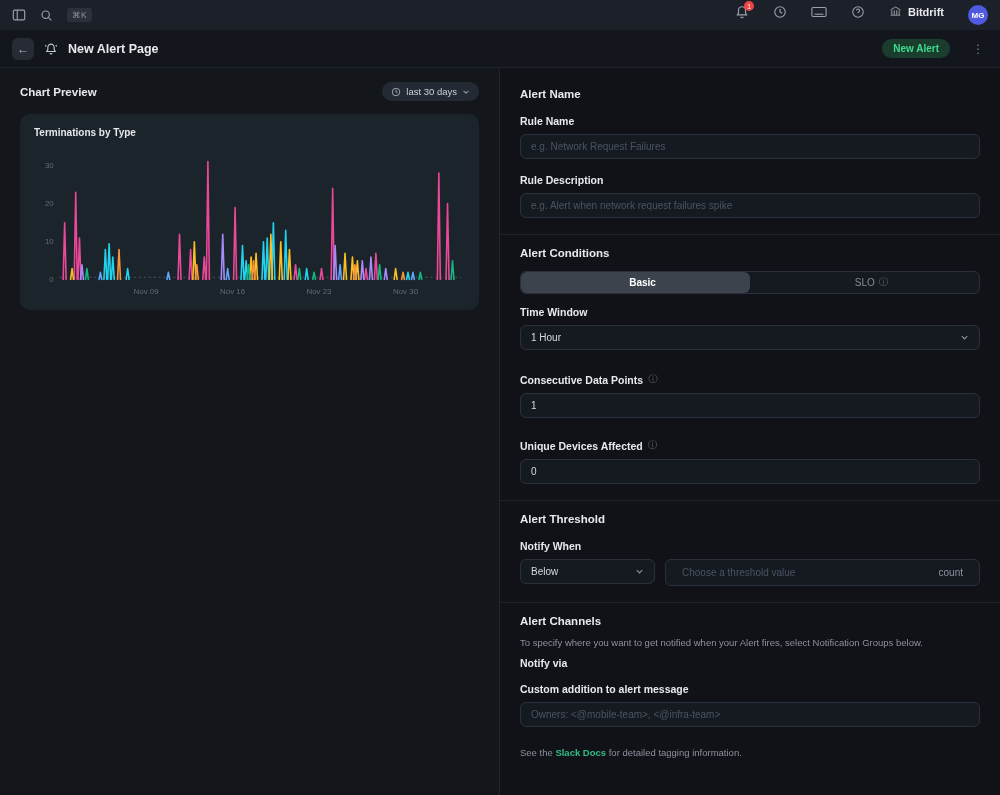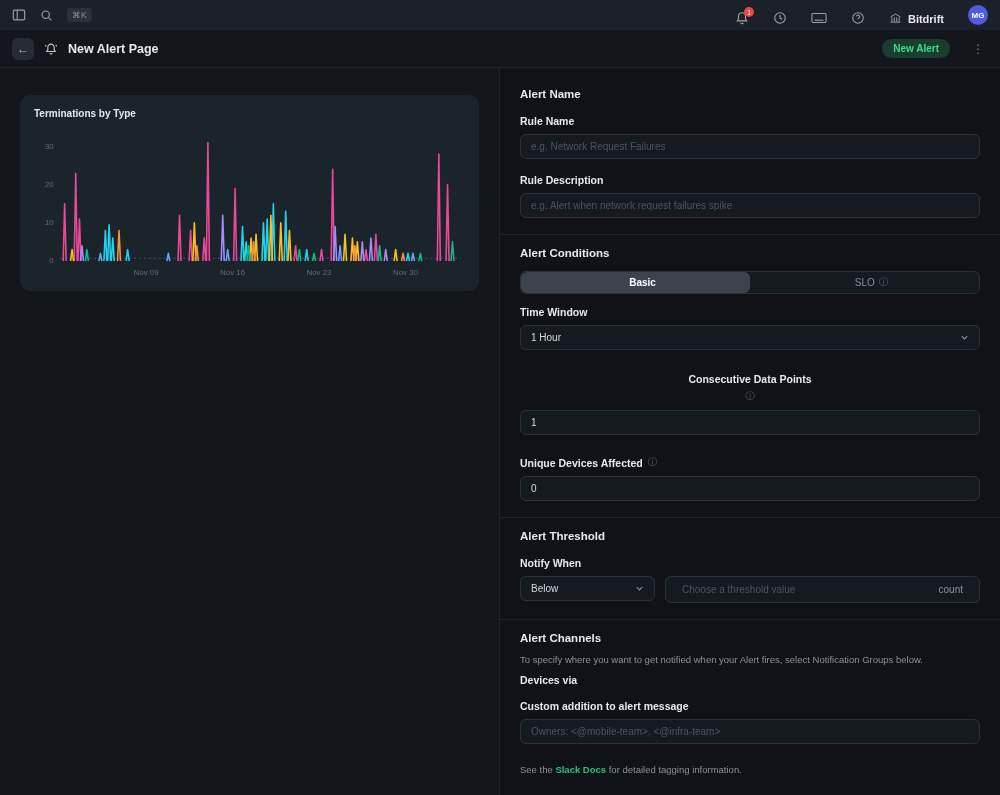--- a/index.html
+++ b/index.html
@@ -9,21 +9,21 @@
     background:#101217; color:#e7e9ec;
     font-family:"Liberation Sans", sans-serif;
   }
   svg { display:block; }
   .icon { color:#9aa1ab; display:inline-flex; align-items:center; }
 
   
   .topbar { height:30px; background:#1c2029; display:flex; align-items:center; padding:0 12px; }
   .topbar-left { display:flex; align-items:center; gap:14px; }
   .kbd-chip { background:#2b303a; border-radius:3px; font-size:8.5px; padding:2px 5px; color:#8b929e; letter-spacing:.5px; }
-  .topbar-right { margin-left:auto; display:flex; align-items:flex-end; gap:24px; }
+  .topbar-right { margin-left:auto; display:flex; align-items:flex-start; gap:24px; }
   .bell-wrap { position:relative; }
   .badge { position:absolute; top:-4px; right:-5px; min-width:10px; height:10px; background:#ef4444;
            border-radius:50%; font-size:6.5px; color:#fff; display:flex; align-items:center; justify-content:center; }
   .org { display:flex; align-items:center; gap:6px; font-size:11px; font-weight:700; color:#e7e9ec; }
   .avatar { width:20px; height:20px; border-radius:50%; background:#4f5ae0; color:#fff; font-size:8px; font-weight:700;
             display:flex; align-items:center; justify-content:center; }
 
   
   .pagehead { height:38px; background:#13161c; border-bottom:1px solid #1f242c; display:flex; align-items:center; padding:0 12px; gap:10px; }
   .back-btn { width:22px; height:22px; background:#262b34; border-radius:6px; color:#aeb4bd; font-size:12px;
@@ -155,20 +155,37 @@
     </svg>
   </span>
   <span class="page-title">New Alert Page</span>
   <button class="new-alert-btn">New Alert</button>
   <span class="kebab">⋮</span>
 </div>
 
 <div class="main">
 
   <div class="left-col">
+    <div class="chart-head">
+      <span class="panel-title">Chart Preview</span>
+      <span class="range-pill">
+        <span class="icon">
+          <svg width="10" height="10" viewBox="0 0 16 16" fill="none" stroke="currentColor" stroke-width="1.6">
+            <circle cx="8" cy="8" r="6"></circle>
+              <polyline points="8 4.5 8 8 10.5 9.5"></polyline>
+          </svg>
+        </span>
+        <span>last 30 days</span>
+        <span class="icon">
+          <svg width="8" height="8" viewBox="0 0 10 10" fill="none" stroke="#8b929e" stroke-width="1.4">
+              <polyline points="2 3.5 5 6.5 8 3.5"></polyline>
+            </svg>
+        </span>
+      </span>
+    </div>
     <div class="chart-card">
       <div class="chart-title">Terminations by Type</div>
       <svg class="chart-svg" preserveAspectRatio="none" viewBox="0 0 440 152">
           <text class="tick" x="20" y="136.5" text-anchor="end">0</text>
           <text class="tick" x="20" y="98.3" text-anchor="end">10</text>
           <text class="tick" x="20" y="60.1" text-anchor="end">20</text>
           <text class="tick" x="20" y="22.0" text-anchor="end">30</text>
           <text class="tick" x="113.4" y="148" text-anchor="middle">Nov 09</text>
           <text class="tick" x="200.9" y="148" text-anchor="middle">Nov 16</text>
           <text class="tick" x="288.3" y="148" text-anchor="middle">Nov 23</text>
@@ -207,21 +224,21 @@
     </div>
     <div class="fld-label" style="margin-top:12px;">Time Window</div>
     <div class="fake-select">
       <span>1 Hour</span>
       <span class="icon">
         <svg width="9" height="9" viewBox="0 0 10 10" fill="none" stroke="#8b929e" stroke-width="1.3">
             <polyline points="2 3.5 5 6.5 8 3.5"></polyline>
           </svg>
       </span>
     </div>
-    <div class="fld-label" style="margin-top:23px;flex-direction:column;">
+    <div class="fld-label" style="margin-top:23px;">
       <span>Consecutive Data Points</span>
       <span class="info">ⓘ</span>
     </div>
     <input class="tb" type="text" value="1" style="">
     <div class="fld-label" style="margin-top:21px;">
       <span>Unique Devices Affected</span>
       <span class="info">ⓘ</span>
     </div>
     <input class="tb" type="text" value="0" style="">
 
@@ -241,21 +258,21 @@
       <div class="input-wrap">
         <input type="text" placeholder="Choose a threshold value" style="">
         <span class="unit">count</span>
       </div>
     </div>
 
     <hr class="divider">
 
     <div class="heading">Alert Channels</div>
     <p class="section-desc">To specify where you want to get notified when your Alert fires, select Notification Groups below.</p>
-    <div class="fld-label" style="margin-top:9px;">Devices via</div>
+    <div class="fld-label" style="margin-top:9px;">Notify via</div>
     <div class="fld-label" style="margin-top:14px;">Custom addition to alert message</div>
     <input class="tb" type="text" placeholder="Owners: &lt;@mobile-team&gt;, &lt;@infra-team&gt;" style="">
     <p class="docs-line"><span>See the </span><span class="docs-link">Slack Docs</span><span> for detailed tagging information.</span></p>
 
     
 
     
     
   </div>
 </div>

